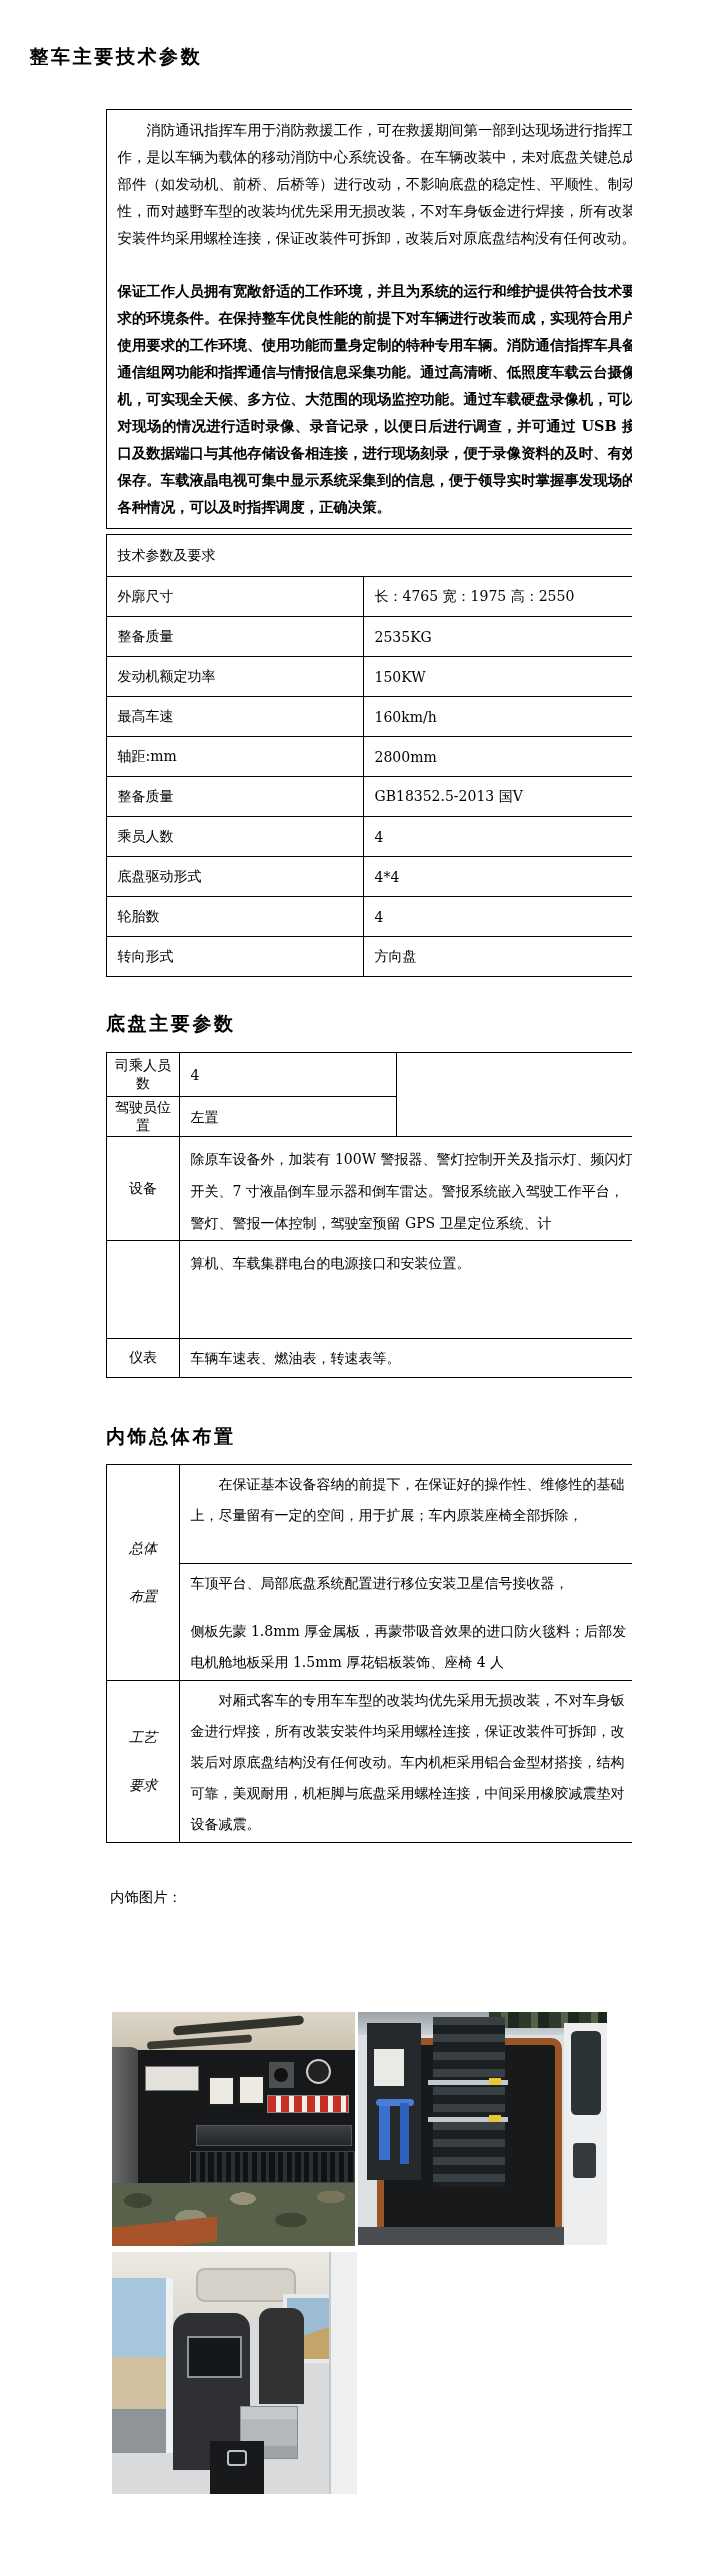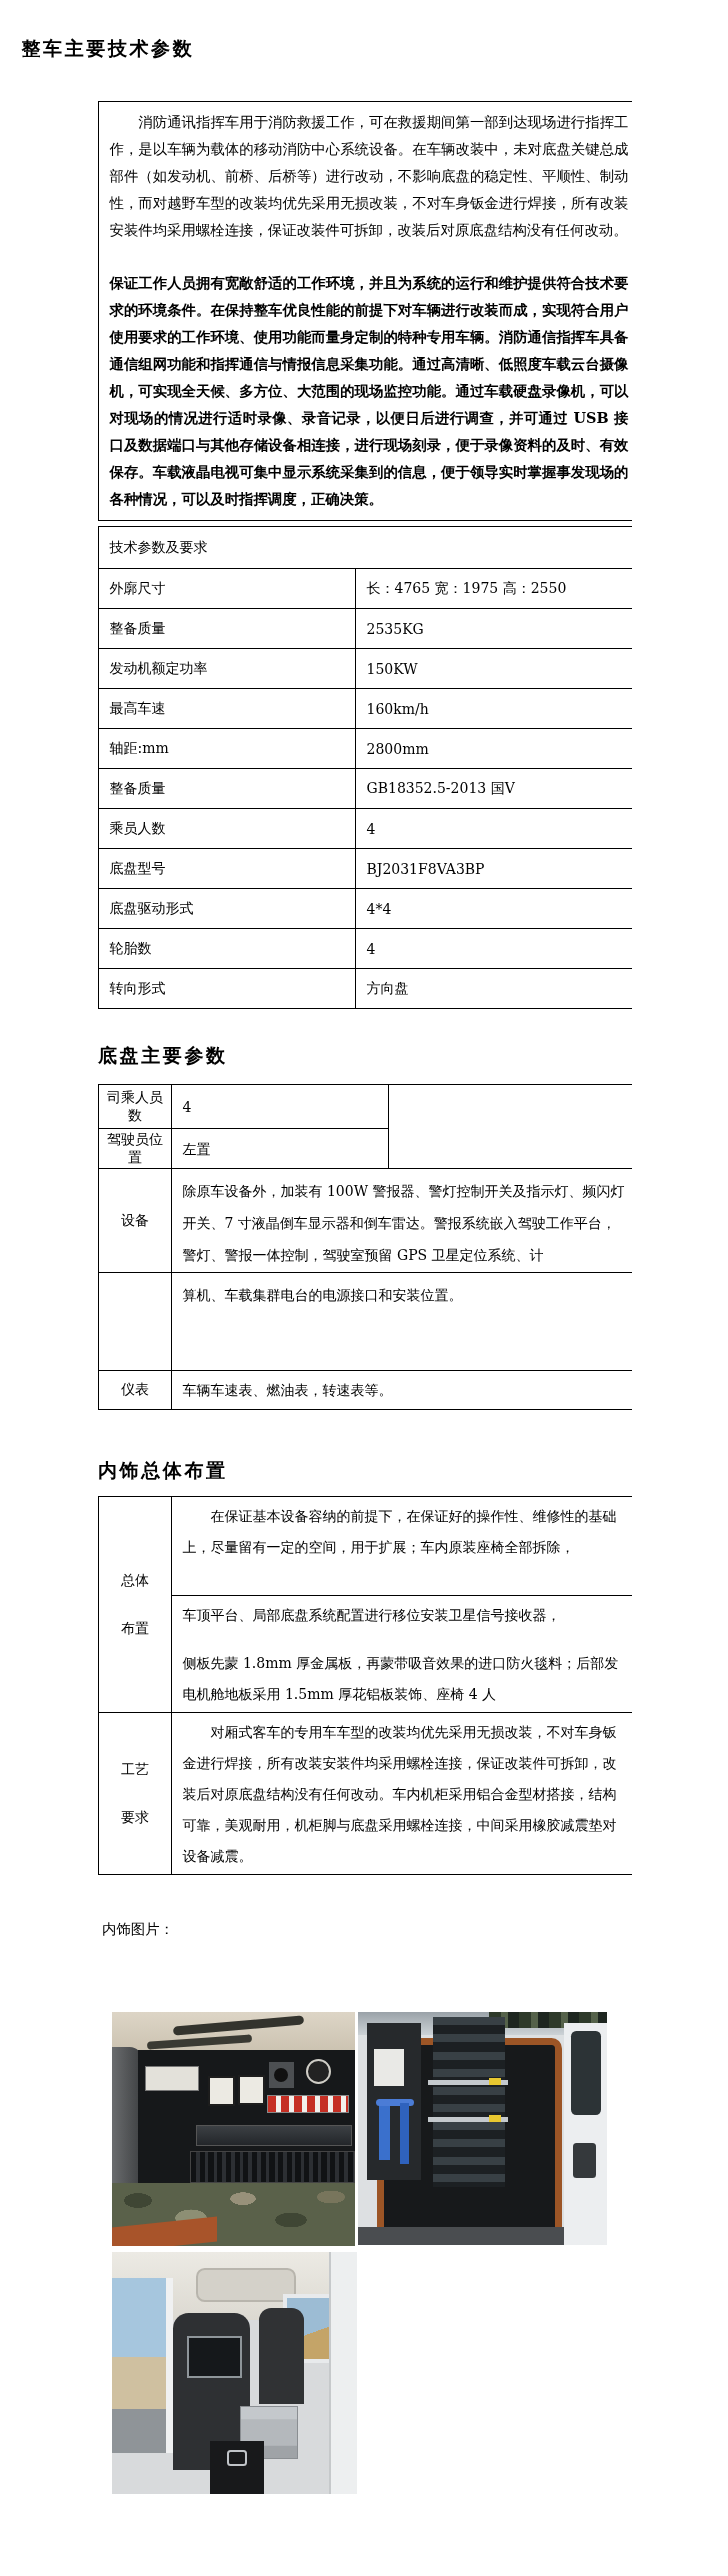--- a/index.html
+++ b/index.html
@@ -1,23 +1,23 @@
 <!DOCTYPE html>
 <html style="font-size:14px"><head>
 <meta charset="utf-8">
 <style>
   html,body{margin:0;padding:0;background:#ffffff;}
   body{width:728px;font-family:"DejaVu Serif","Liberation Serif",serif;color:#000;}
   #page{position:relative;width:632px;height:2576px;background:#fff;overflow:hidden;
-        padding:4px;box-sizing:border-box;}
+        padding:12px;box-sizing:border-box;}
   .col{margin-left:94px;width:542px;}
   .sec-title{font-size:19px;font-weight:bold;letter-spacing:2.6px;line-height:26px;margin:0;}
   .t1{padding-top:31px;margin-left:17.5px;margin-bottom:40px;}
   .t2{margin-top:33px;margin-bottom:15.7px;}
-  .t3{margin-top:47px;margin-bottom:12.2px;}
+  .t3{margin-top:47px;margin-bottom:12.2px;font-family:Liberation Mono, monospace;}
   .text-box{border:0.9px solid #000;box-sizing:border-box;padding:7px 10.5px 8.7px 10.5px;
             font-size:14.4px;line-height:27px;text-align:justify;}
   .text-box p{margin:0;}
   .text-box p.indent{text-indent:2em;}
   .text-box p.second{margin-top:24.5px;font-weight:bold;}
   table{border-collapse:collapse;width:542px;table-layout:fixed;font-size:14px;}
   td{border:0.9px solid #000;padding:1.7px 10.5px;vertical-align:middle;word-break:break-all;
      box-sizing:border-box;}
   .t-main tr{height:40px;}
   .t-main tr.hdr{height:42px;}
@@ -35,21 +35,21 @@
   .t-chassis tr.r3{height:99px;}
   .t-chassis tr.r4{height:98px;}
   .t-chassis tr.r5{height:39px;}
   .t-chassis td.top{vertical-align:top;padding-top:5.2px;}
   .t-interior .ic1{width:73px;}
   .t-interior .ic2{width:469px;}
   .t-interior tr.r1{height:99px;}
   .t-interior tr.r2{height:111px;}
   .t-interior tr.r3{height:155px;}
   .t-interior td.lbl{text-align:center;font-size:14px;padding:0;}
-  .t-interior td.lbl span{display:block;line-height:23px;}
+  .t-interior td.lbl span{display:block;line-height:23px;font-style:italic;}
   .t-interior td.lbl span + span{margin-top:24.5px;}
   .t-interior td.val{vertical-align:top;line-height:31px;padding-top:4.4px;}
   .t-interior td.val p{margin:0;}
   .t-interior td.val p.indent{text-indent:2em;}
   .t-interior td.val p.gap{margin-top:17.5px;}
   .photos-label{margin-left:98px;margin-top:45px;font-size:14.4px;}
   .photo{position:absolute;overflow:hidden;}
   .photo *{position:absolute;}
   
   .photo1{left:112px;top:2012px;width:243px;height:234px;background:#2a2b2a;}
@@ -152,24 +152,20 @@
       </tr>
       <tr>
         <td>整备质量</td>
         <td>GB18352.5-2013 国Ⅴ</td>
       </tr>
       <tr>
         <td>乘员人数</td>
         <td>4</td>
       </tr>
       <tr>
-        <td>底盘型号</td>
-        <td>BJ2031F8VA3BP</td>
-      </tr>
-      <tr>
         <td>底盘驱动形式</td>
         <td>4*4</td>
       </tr>
       <tr>
         <td>轮胎数</td>
         <td>4</td>
       </tr>
       <tr>
         <td>转向形式</td>
         <td>方向盘</td>

